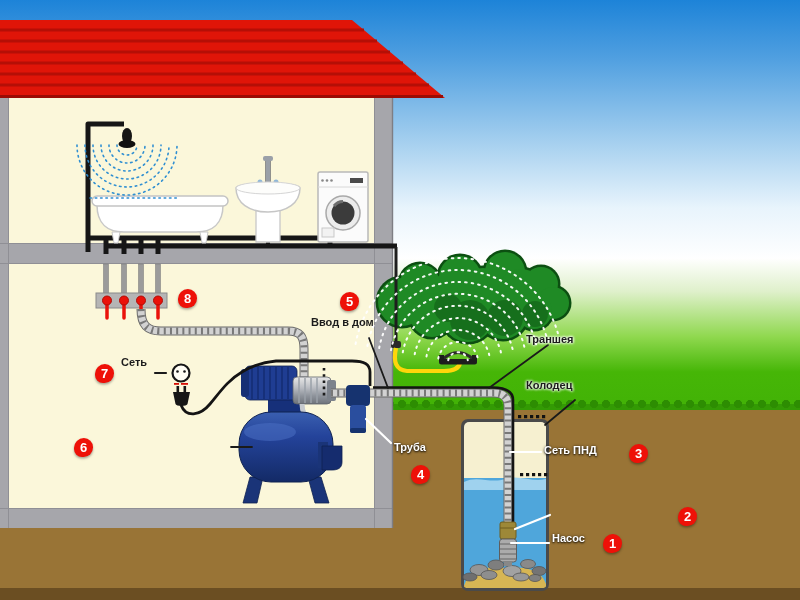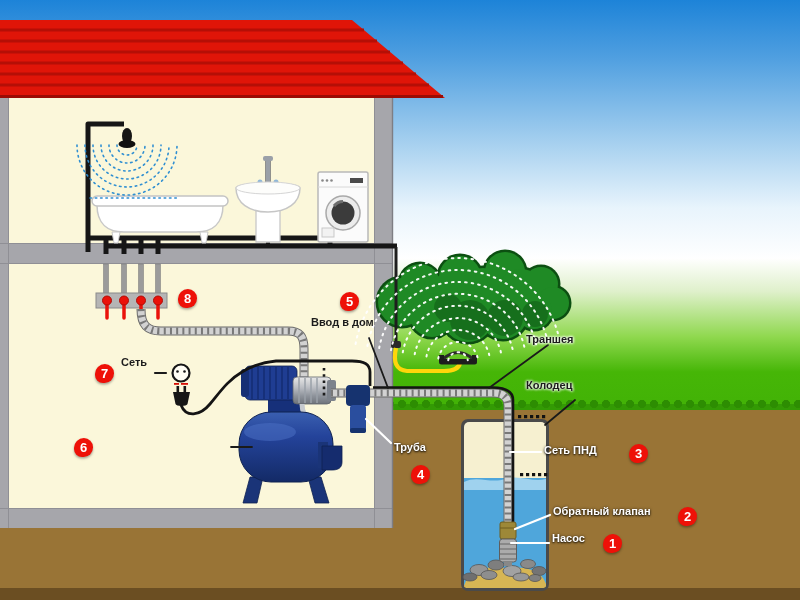--- a/index.html
+++ b/index.html
@@ -340,21 +340,20 @@
         <line x1="231" y1="447" x2="252" y2="447"></line>
         <line x1="155" y1="373" x2="166" y2="373" stroke-width="2.2"></line>
       </g>
     </g>
   </svg>
 
   <span class="badge" style="left:603px;top:534px">1</span>
   <span class="lbl light" style="left:552px;top:532px">Насос</span>
 
   <span class="badge" style="left:678px;top:507px">2</span>
-  <span class="lbl light" style="left:553px;top:505px">Обратный клапан</span>
 
   <span class="badge" style="left:629px;top:444px">3</span>
   <span class="lbl light" style="left:544px;top:444px">Сеть ПНД</span>
 
   <span class="badge" style="left:411px;top:465px">4</span>
   <span class="lbl light" style="left:394px;top:441px">Труба</span>
 
   <span class="badge" style="left:340px;top:292px">5</span>
   <span class="lbl dark" style="left:311px;top:316px">Ввод в дом</span>
 

